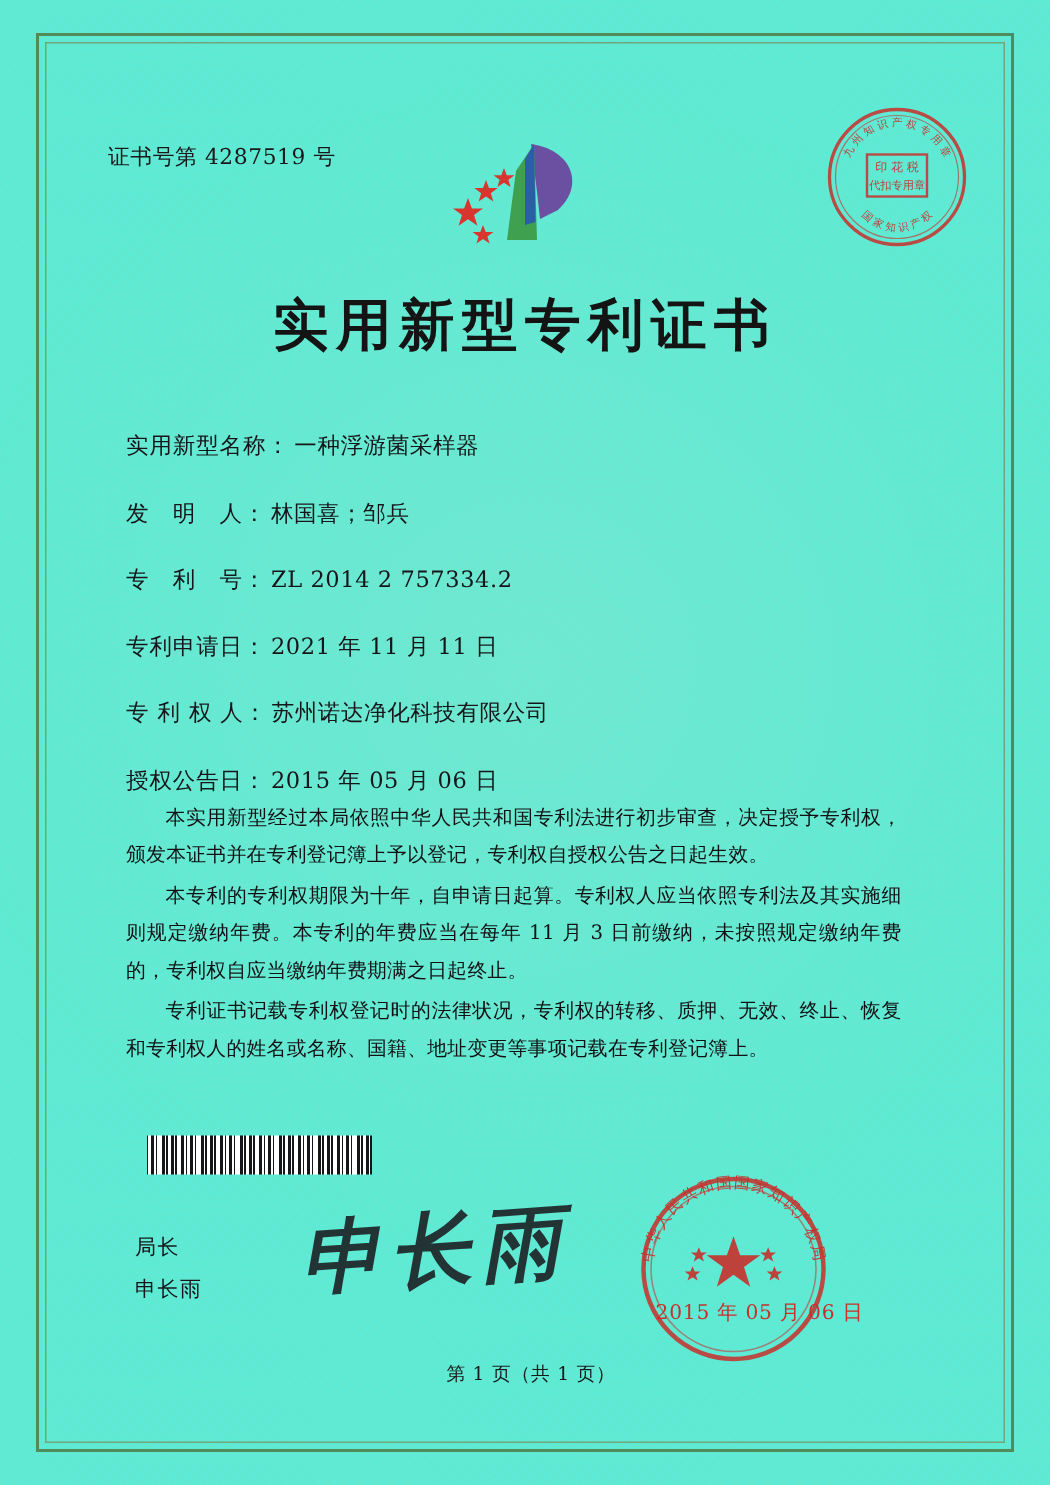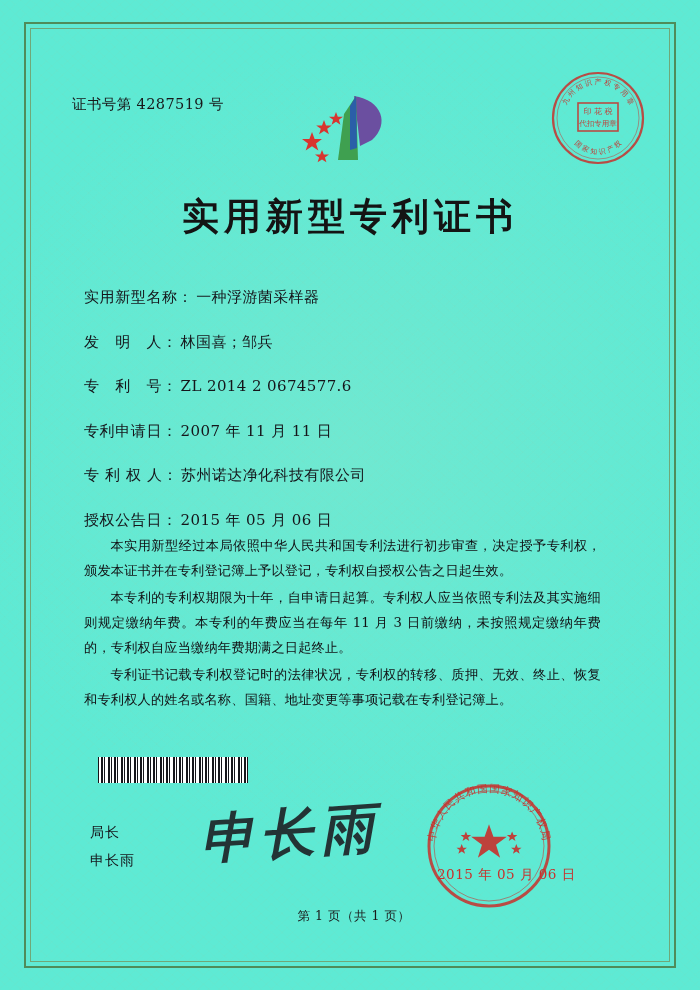--- a/index.html
+++ b/index.html
@@ -258,25 +258,25 @@
     <div class="field-row">
       <span class="field-label">实用新型名称：</span>
       <span class="field-value">一种浮游菌采样器</span>
     </div>
     <div class="field-row">
       <span class="field-label">发　明　人：</span>
       <span class="field-value">林国喜；邹兵</span>
     </div>
     <div class="field-row">
       <span class="field-label">专　利　号：</span>
-      <span class="field-value">ZL 2014 2 0674577.6</span>
+      <span class="field-value">ZL 2014 2 757334.2</span>
     </div>
     <div class="field-row">
       <span class="field-label">专利申请日：</span>
-      <span class="field-value">2007 年 11 月 11 日</span>
+      <span class="field-value">2021 年 11 月 11 日</span>
     </div>
     <div class="field-row">
       <span class="field-label">专 利 权 人：</span>
       <span class="field-value">苏州诺达净化科技有限公司</span>
     </div>
     <div class="field-row">
       <span class="field-label">授权公告日：</span>
       <span class="field-value">2015 年 05 月 06 日</span>
     </div>
   </div>

